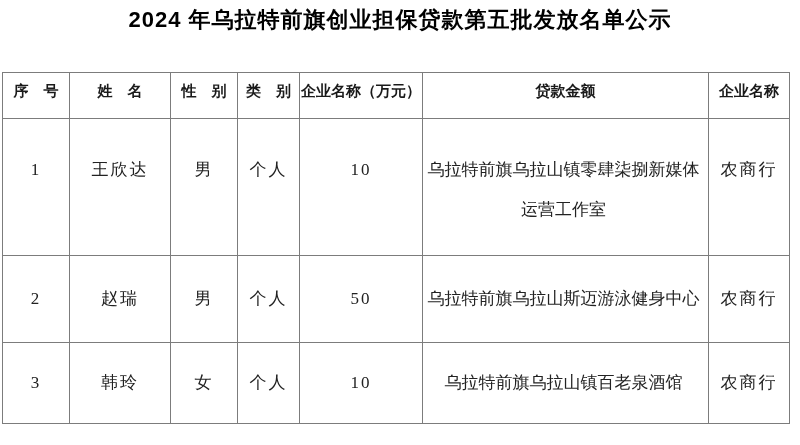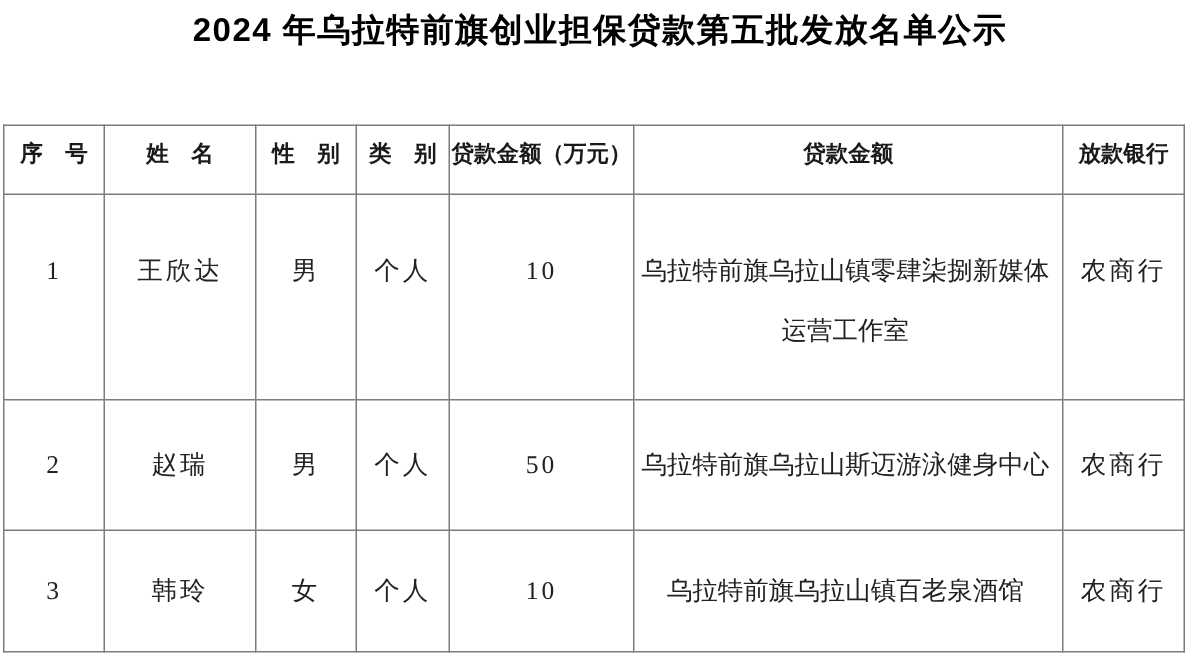--- a/index.html
+++ b/index.html
@@ -28,21 +28,21 @@
     font-family:"Liberation Sans","DejaVu Sans",sans-serif;
     font-weight:bold;
     font-size:22px;
     line-height:26px;
     letter-spacing:1px;
     color:var(--title-color);
     white-space:nowrap;
   }
   table.loan-table{
     position:absolute;
-    left:2px;top:83px;
+    left:2px;top:72px;
     width:787px;
     border-collapse:collapse;
     table-layout:fixed;
   }
   .loan-table th,.loan-table td{
     border:1px solid var(--border-color);
     text-align:center;
     overflow:hidden;
     padding:0;
   }
@@ -96,23 +96,23 @@
         <col style="width:123px">
         <col style="width:286px">
       <col style="width:81px">
     </colgroup>
     <thead>
       <tr>
           <th class="c0">序　号</th>
           <th class="c1">姓　名</th>
           <th class="c2">性　别</th>
           <th class="c3">类　别</th>
-          <th class="c4">贷款金额（万元）</th>
+          <th class="c4">企业名称（万元）</th>
           <th class="c5">贷款金额</th>
-          <th class="c6">放款银行</th>
+          <th class="c6">企业名称</th>
         </tr>
     </thead>
     <tbody>
         <tr>
           <td class="c0">1</td>
           <td class="c1">王欣达</td>
           <td class="c2">男</td>
           <td class="c3">个人</td>
           <td class="c4">10</td>
           <td class="c5">乌拉特前旗乌拉山镇零肆柒捌新媒体运营工作室</td>

